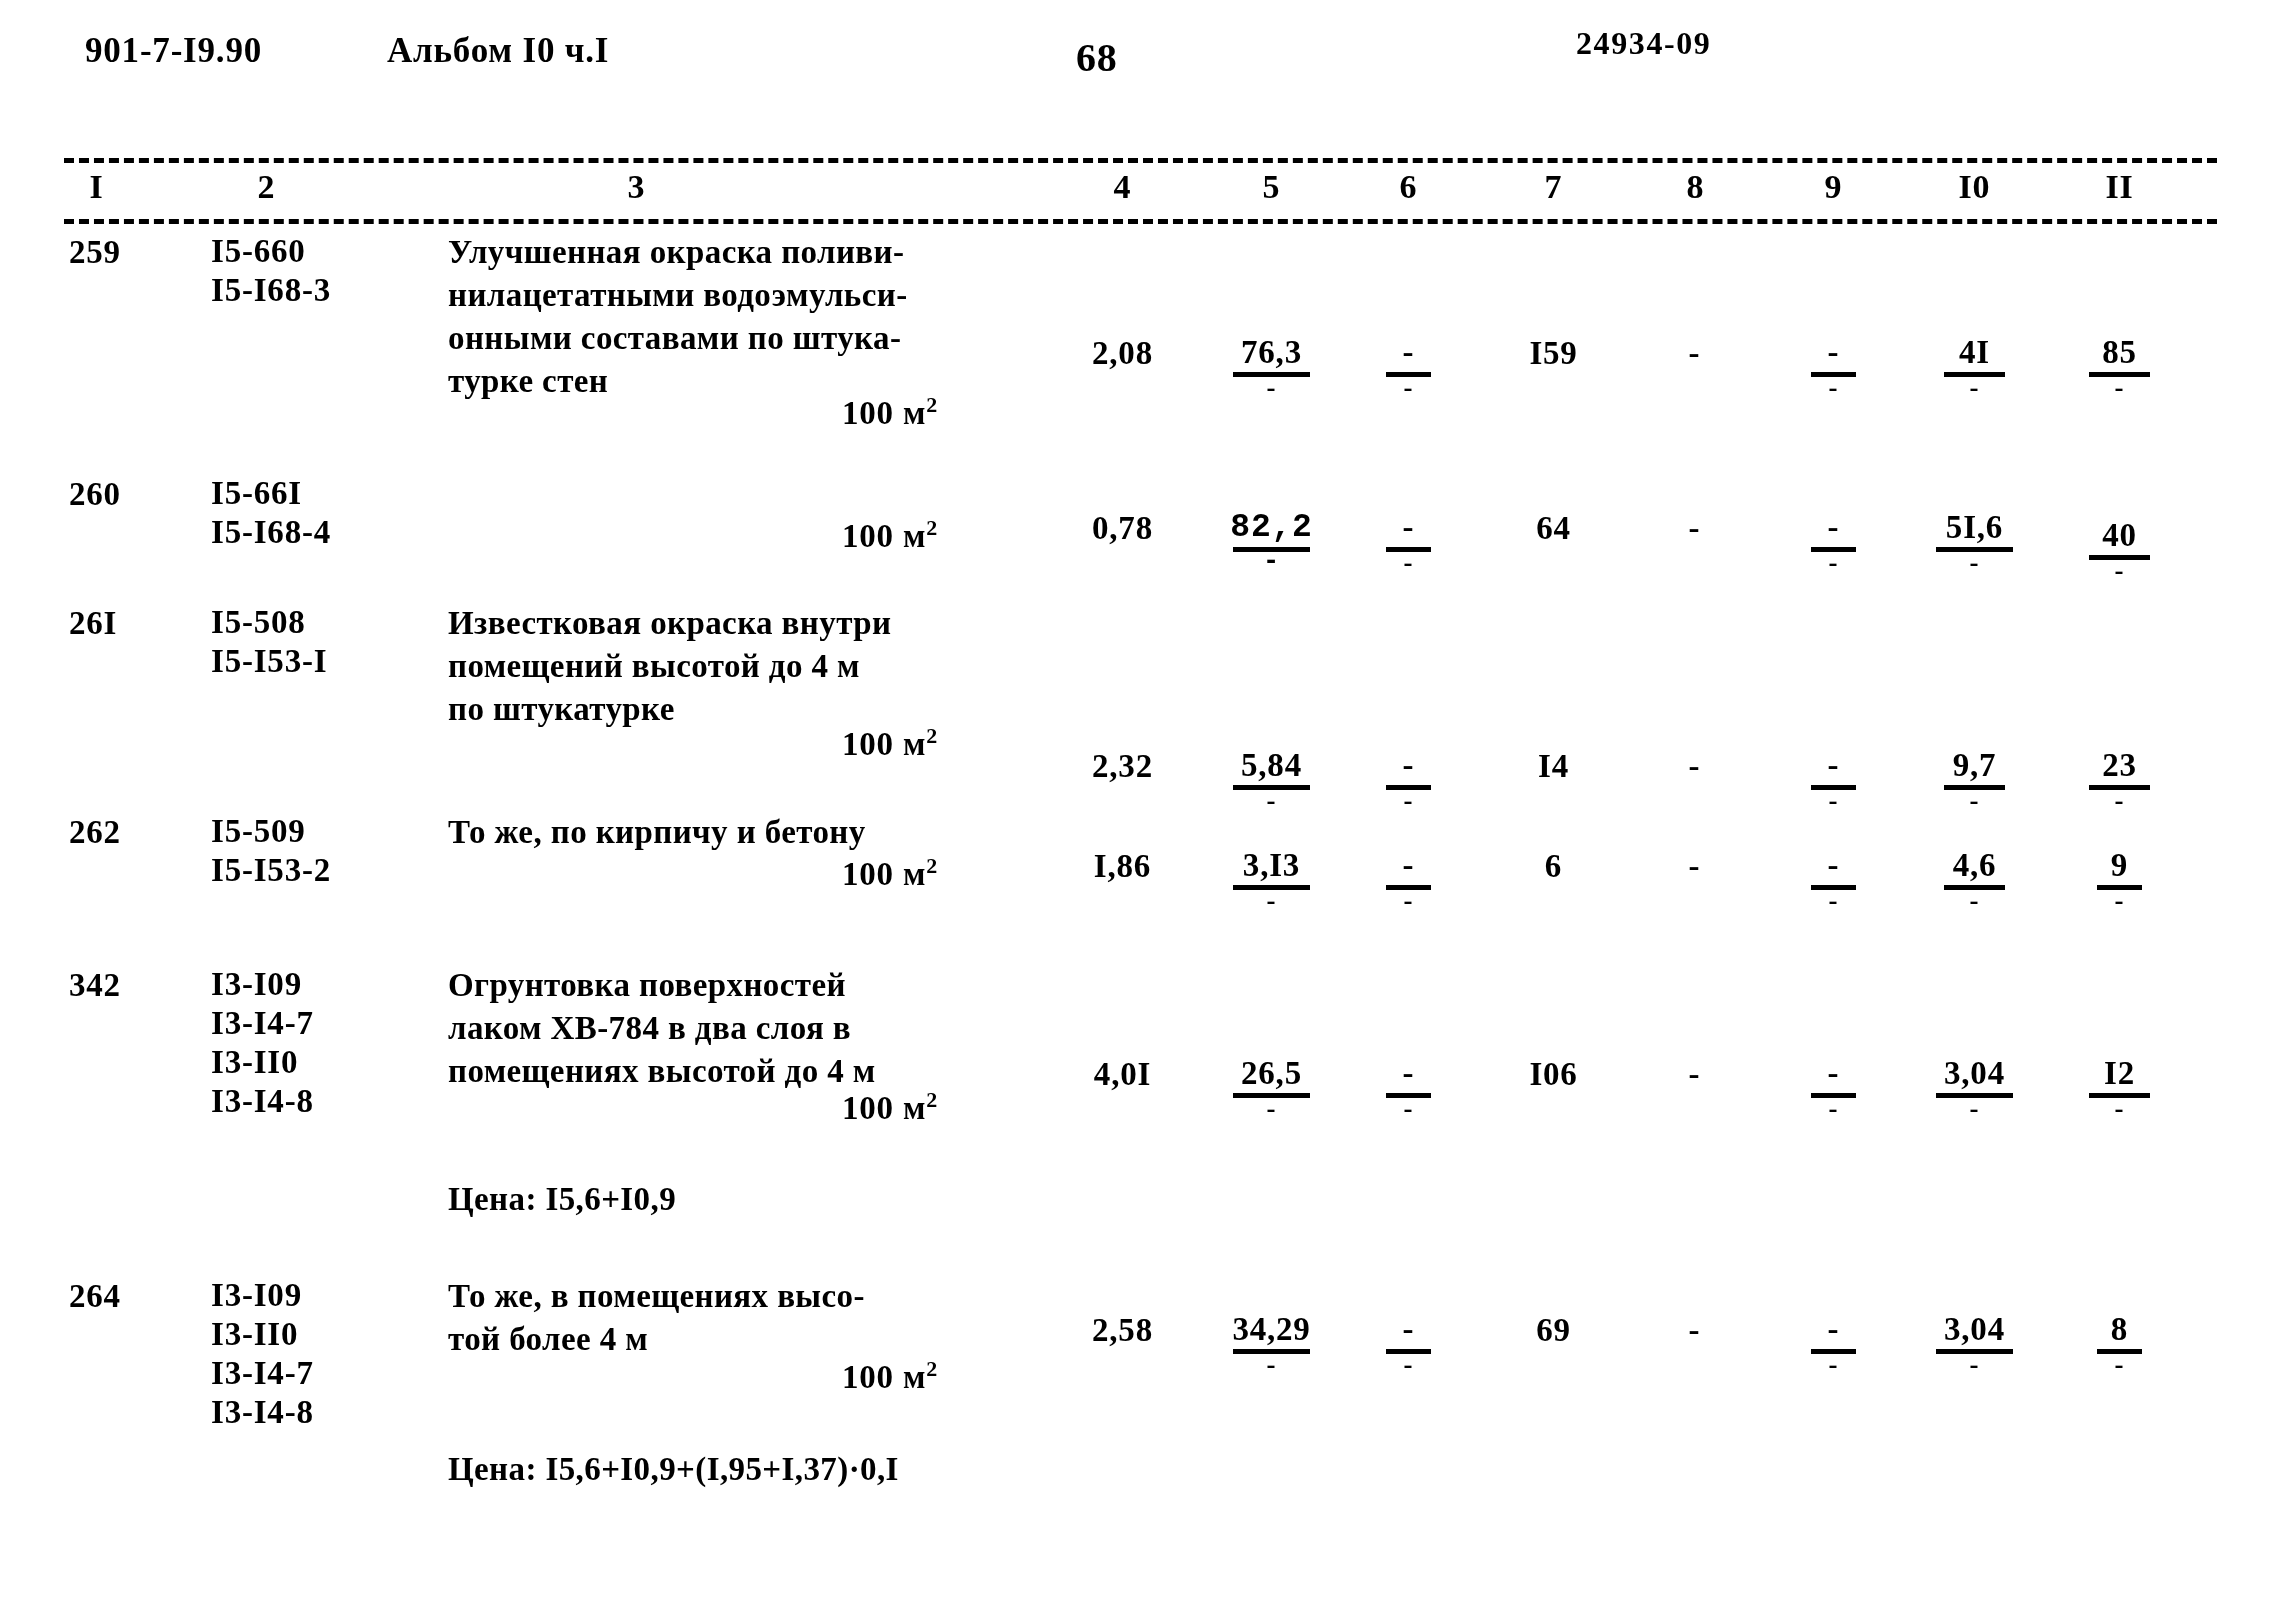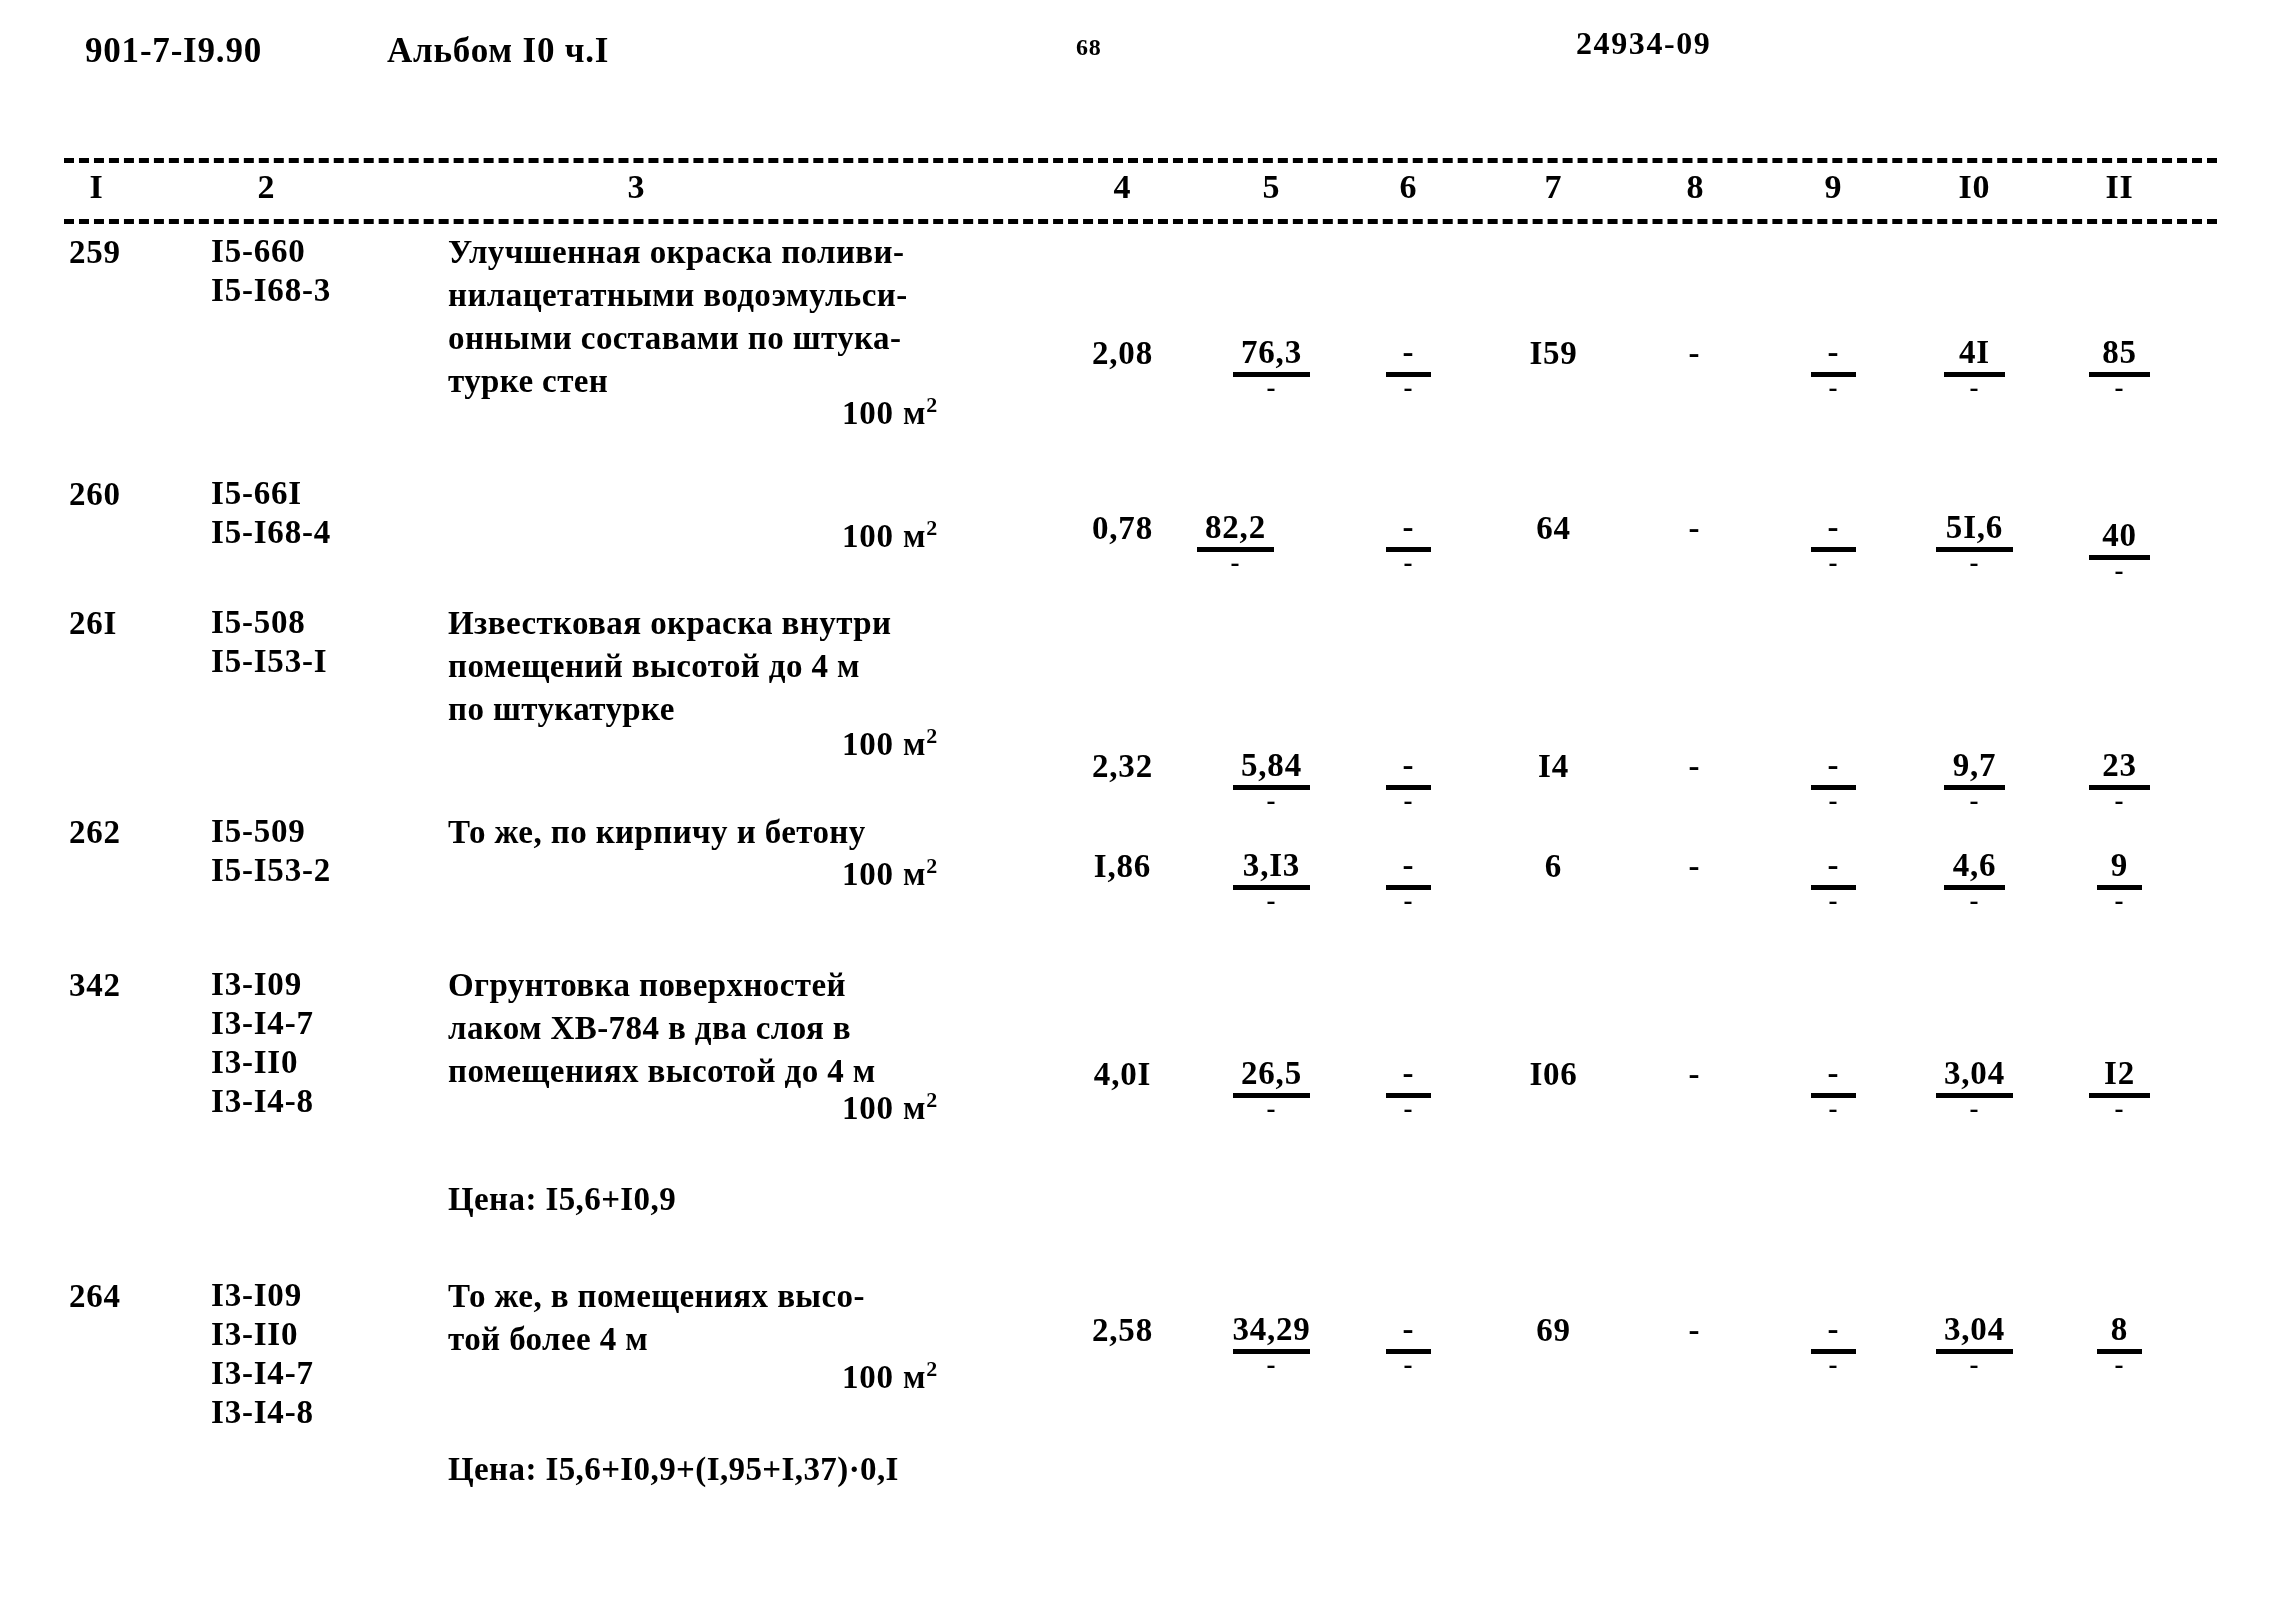--- a/index.html
+++ b/index.html
@@ -47,21 +47,21 @@
     top: 0;
     font-size: 35px;
     font-weight: 700;
     letter-spacing: 0.8px;
     white-space: nowrap;
   }
   .hdr-page-no {
     position: absolute;
     left: 1076px;
     top: 3.2px;
-    font-size: 24px;
+    font-size: 40px;
     font-weight: 700;
     letter-spacing: 0.8px;
   }
   .hdr-stamp {
     position: absolute;
     left: 1576px;
     top: -6.4px;
     font-size: 32px;
     font-weight: 700;
     letter-spacing: 1.6px;
@@ -270,21 +270,21 @@
         </div>
       </div>
       <div class="row" style="position: absolute; top: 242px; left: 0px; height: 210px;">
         <div class="cell-num" style="top: 0px;">260</div>
         <div class="cell-codes" style="top: -1.6px;">
           <div>I5-66I</div>
           <div>I5-I68-4</div>
         </div>
         <div class="unit" style="left: 842px; top: 42px;"><span>100 м</span><sup>2</sup></div>
         <div class="num" style="left: 1034px; width: 177px; top: 34px;">0,78</div>
-        <div class="frac" style="left: 1167px; width: 137px; top: 34px;">
+        <div class="frac" style="left: 1203px; width: 137px; top: 34px; font-family: Liberation Mono, monospace;">
           <span class="fr-top">82,2</span>
           <span class="fr-bar" style="width: 77px;"></span>
           <span class="fr-bot">-</span>
         </div>
         <div class="frac" style="left: 1340px; width: 137px; top: 34px;">
           <span class="fr-top">-</span>
           <span class="fr-bar" style="width: 45px;"></span>
           <span class="fr-bot">-</span>
         </div>
         <div class="num" style="left: 1465px; width: 177px; top: 34px;">64</div>

